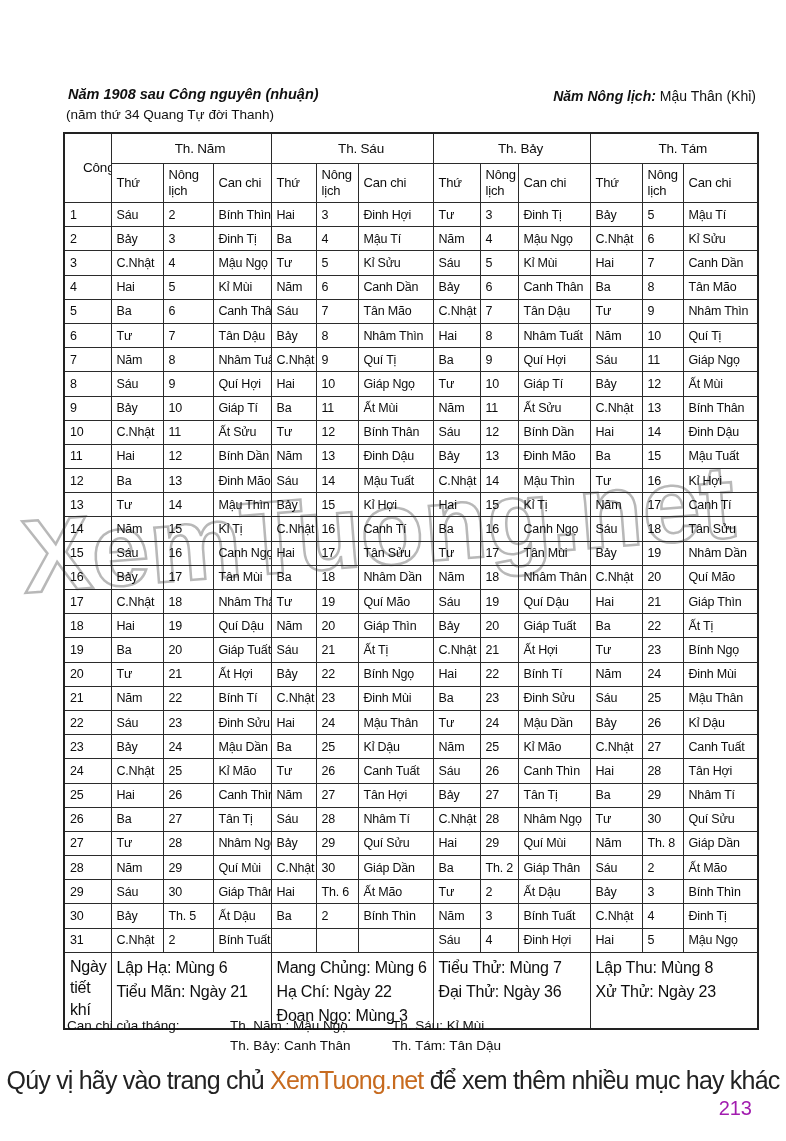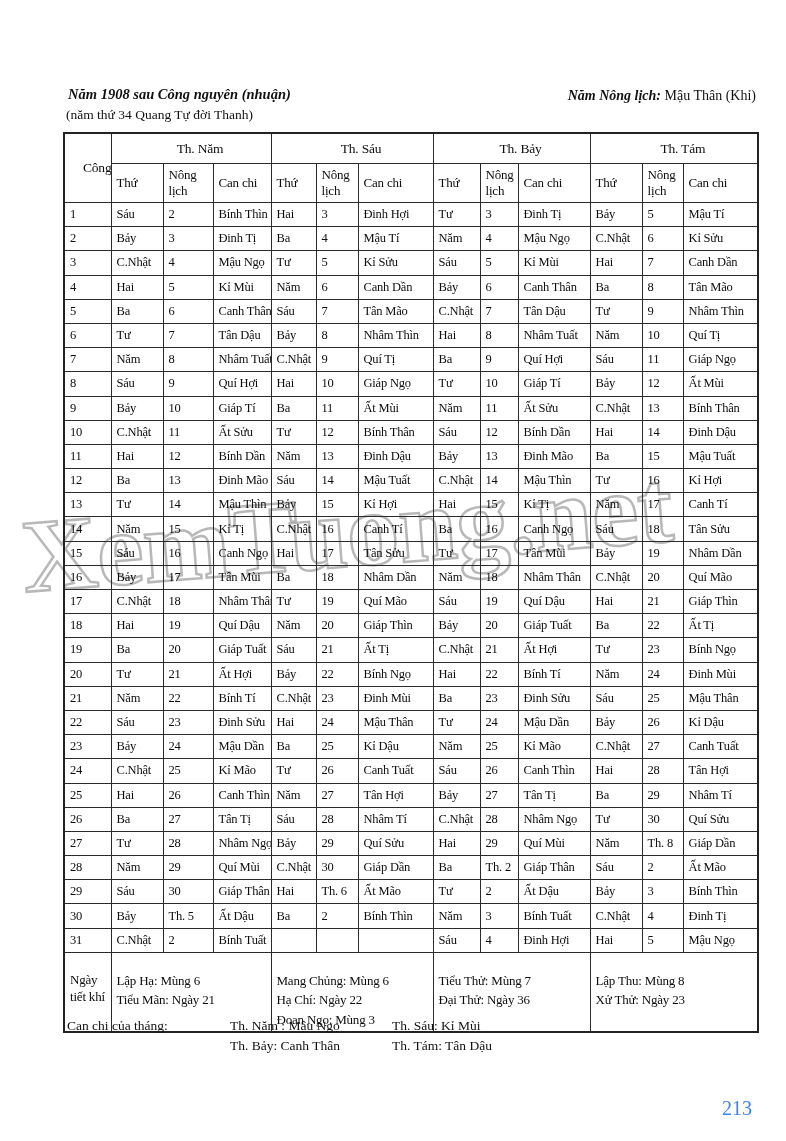--- a/index.html
+++ b/index.html
@@ -1,17 +1,17 @@
 <!DOCTYPE html>
 <html><head>
 <meta charset="utf-8">
 <style>
   html,body{margin:0;padding:0;background:#fff;}
   .page{position:relative;width:786px;height:1141px;background:#fff;overflow:hidden;
-        font-family:Liberation Serif, serif;color:#111;}
+        font-family:Liberation Sans, sans-serif;color:#111;}
   
   .hdr-title-left{position:absolute;left:68px;top:86px;font-size:14.5px;font-weight:bold;font-style:italic;}
   .hdr-sub-left{position:absolute;left:66px;top:107px;font-size:13.5px;}
   .hdr-right{position:absolute;right:30px;top:88px;font-size:14px;white-space:nowrap;}
   .hdr-right .lbl{font-weight:bold;font-style:italic;}
   
   .watermark{position:absolute;left:22px;top:505px;width:760px;z-index:1;
              font-size:104px;font-weight:bold;letter-spacing:0px;line-height:1;
              transform:rotate(-4.5deg);transform-origin:left center;
              color:rgba(255,255,255,0);-webkit-text-stroke:2.5px rgba(160,160,160,0.75);
@@ -20,33 +20,33 @@
   table.cal{position:absolute;left:63px;top:132px;z-index:2;border-collapse:collapse;
             table-layout:fixed;width:694px;background:transparent;}
   table.cal th,table.cal td{border:1px solid #2b2b2b;padding:0 0 0 5px;text-align:left;
             font-weight:normal;font-size:12.5px;letter-spacing:-0.2px;white-space:nowrap;
             overflow:hidden;background:transparent;color:#0d0d0d;}
   table.cal{border:2px solid #222;}
   tr.grp-row th{height:29px;font-size:13.5px;text-align:center;padding-left:18px;}
   th.corner{font-size:13px;text-align:left;padding-left:4px;white-space:normal;line-height:1.25;}
   tr.sub-row th{height:38px;font-size:13px;vertical-align:middle;white-space:normal;line-height:1.25;}
   tr.data-row td{height:23.2px;}
-  tr.tietkhi-row th,tr.tietkhi-row td{height:60px;vertical-align:top;padding-top:18px;
-            white-space:normal;line-height:1.5;font-size:13px;}
+  tr.tietkhi-row th,tr.tietkhi-row td{height:60px;vertical-align:top;padding-top:3px;
+            white-space:normal;line-height:1.5;font-size:16px;}
   tr.tietkhi-row th{line-height:1.35;}
   
   .canchi-notes{position:absolute;left:67px;top:1016px;z-index:2;font-size:13.5px;line-height:20px;}
   .canchi-notes .row{display:flex;}
   .canchi-notes .cell-label{width:163px;}
   .canchi-notes .c1{width:162px;}
   .canchi-notes .c2{width:200px;}
   
   .promo{position:absolute;left:0;top:1066px;width:100%;z-index:2;text-align:center;
          font-size:25px;letter-spacing:-0.8px;color:#222;}
-  .page-number{position:absolute;right:34px;top:1097px;z-index:2;font-size:20px;color:#3b82f6;}
+  .page-number{position:absolute;right:34px;top:1097px;z-index:2;font-size:20px;color:#a21caf;}
 </style>
 </head>
 <body>
 
 <div class="page">
 
   <div class="hdr-title-left">Năm 1908 sau Công nguyên (nhuận)</div>
   <div class="hdr-sub-left">(năm thứ 34 Quang Tự  đời Thanh)</div>
   <div class="hdr-right"><span class="lbl">Năm Nông lịch:</span><span> Mậu Thân (Khỉ)</span></div>
 
@@ -586,16 +586,17 @@
       <div class="c1">Th. Năm : Mậu Ngọ</div>
       <div class="c2">Th. Sáu: Kỉ Mùi</div>
     </div>
     <div class="row">
       <div class="cell-label"></div>
       <div class="c1">Th. Bảy: Canh Thân</div>
       <div class="c2">Th. Tám: Tân Dậu</div>
     </div>
   </div>
 
+  <div class="promo"><span>Qúy vị hãy vào trang chủ </span><span id="promo-brand" style="color: rgb(199, 107, 31);">XemTuong.net</span><span> để xem thêm nhiều mục hay khác</span></div>
 
   <div class="page-number">213</div>
 
 </div>
 
 </body></html>

